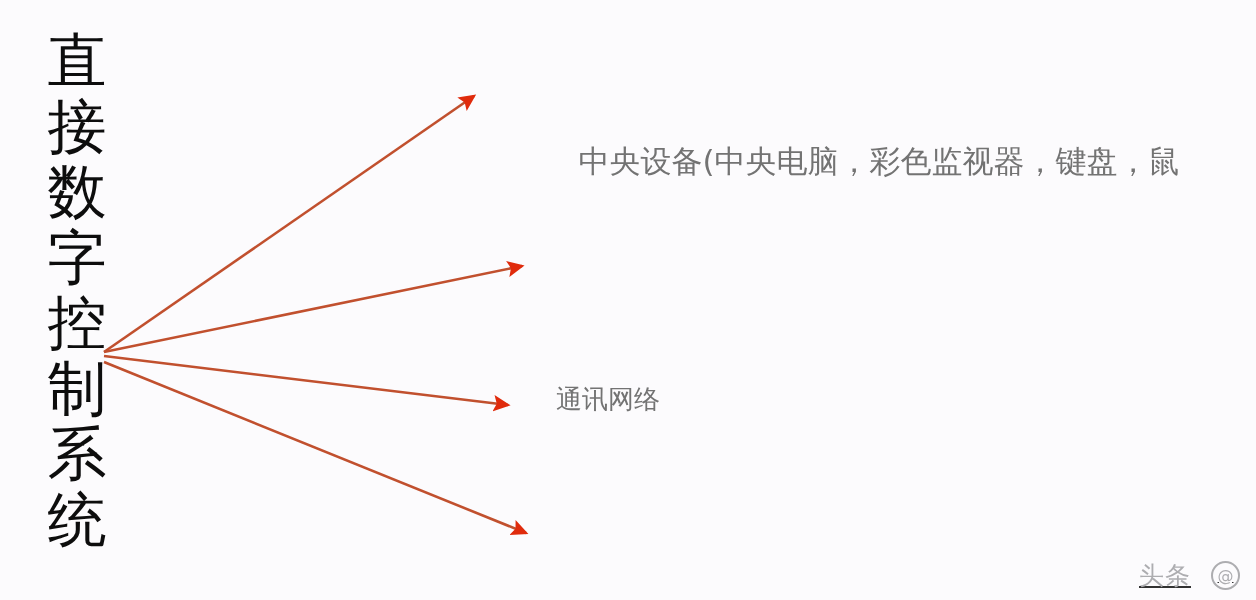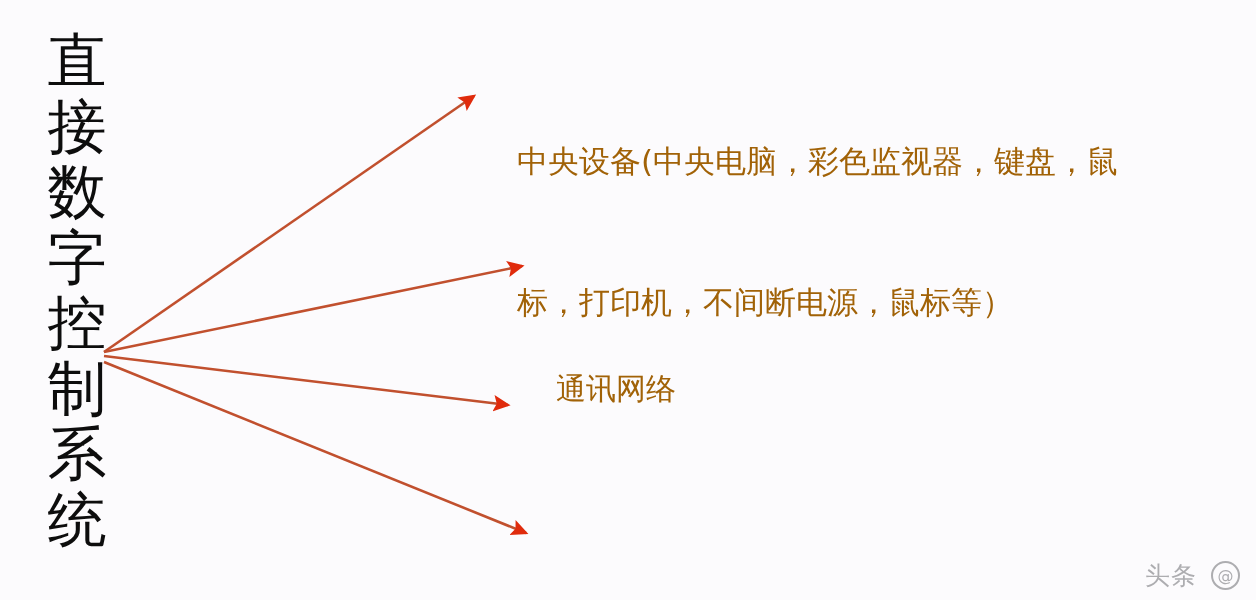--- a/index.html
+++ b/index.html
@@ -54,62 +54,64 @@
     left: 0;
     top: 0;
     width: 1256px;
     height: 600px;
     pointer-events: none;
   }
 
   
   .branch-label {
     position: absolute;
-    color: #a16207;
+    color: #737373;
     font-family: "DejaVu Sans", "Liberation Sans", sans-serif;
     font-weight: 400;
     white-space: pre;
+    text-align: center;
   }
 
   #label-central {
     left: 517px;
     top: 44px;
     font-size: 31px;
     line-height: 47px;
     width: 724px;
   }
   #label-ddc {
     left: 539px;
     top: 247px;
     font-size: 30px;
     line-height: 40px;
   }
   #label-network {
     left: 556px;
-    top: 369px;
-    font-size: 30px;
+    top: 379px;
+    font-size: 26px;
     line-height: 40px;
   }
   #label-terminal {
     left: 549px;
     top: 516px;
     font-size: 31px;
     line-height: 42px;
   }
 
   
   #watermark {
     position: absolute;
     right: 16px;
     bottom: 8px;
     display: flex;
     align-items: center;
-    gap: 14px;
+    gap: 20px;
     opacity: 0.80;
     user-select: none;
+    text-decoration: underline;
   }
   #watermark .wm-text {
     font-size: 25px;
     color: #9a9a9e;
     font-family: "DejaVu Sans", "Liberation Sans", sans-serif;
     letter-spacing: 1px;
     white-space: nowrap;
   }
   #watermark .wm-at {
     display: inline-flex;
@@ -152,21 +154,20 @@
 
     <line x1="104" y1="352" x2="522" y2="266" stroke="#c1502e" stroke-width="2.6" marker-end="url(#ah)"></line>
 
     <line x1="104" y1="356" x2="508" y2="405" stroke="#c1502e" stroke-width="2.6" marker-end="url(#ah)"></line>
 
     <line x1="104" y1="362" x2="526" y2="533" stroke="#c1502e" stroke-width="2.6" marker-end="url(#ah)"></line>
   </svg>
 
   <div class="branch-label" id="label-central">
     <div>中央设备(中央电脑，彩色监视器，键盘，鼠</div>
-    <div>标，打印机，不间断电源，鼠标等）</div>
   </div>
 
 
   <div class="branch-label" id="label-network">通讯网络</div>
 
 
   <div id="watermark">
     <span class="wm-text">头条</span>
     <span class="wm-at">@</span>
   </div>

